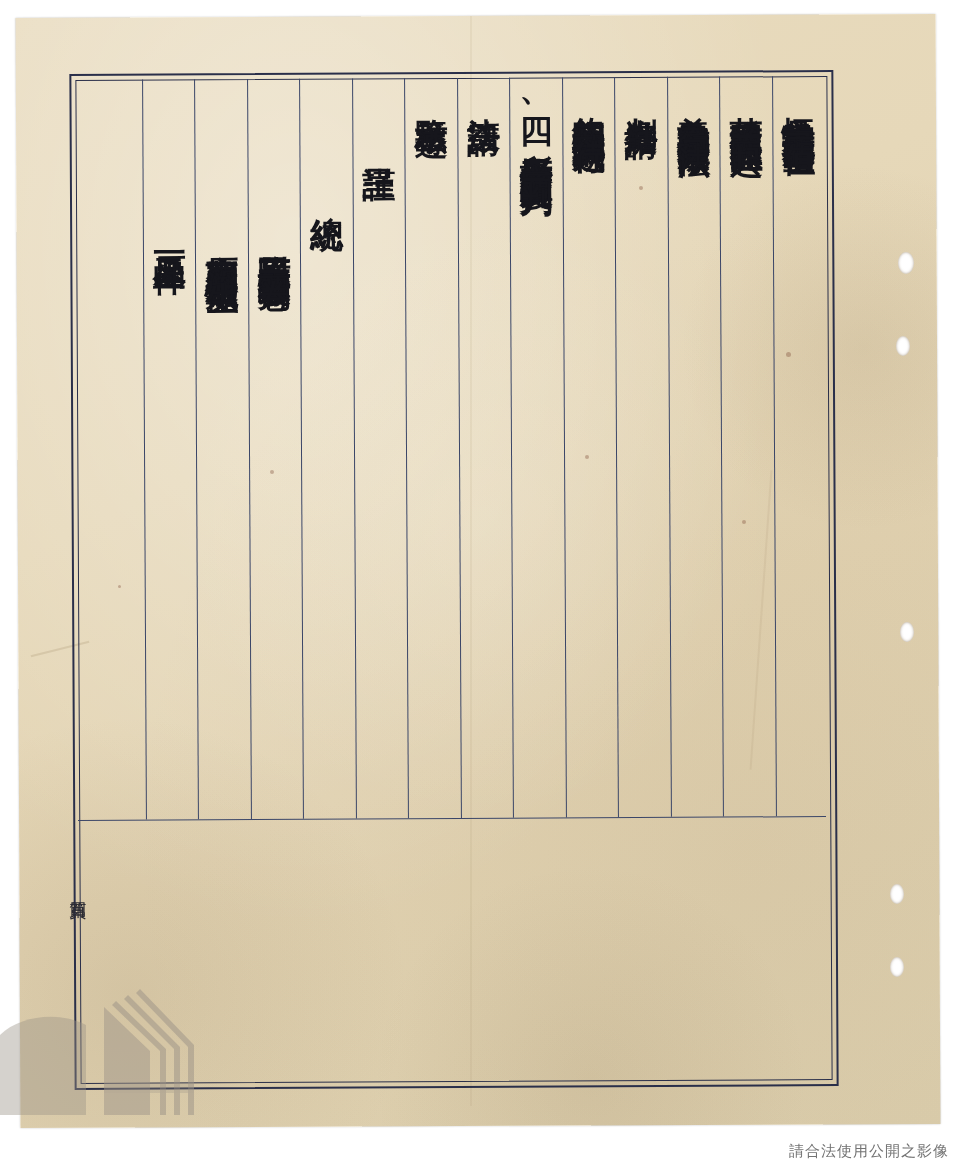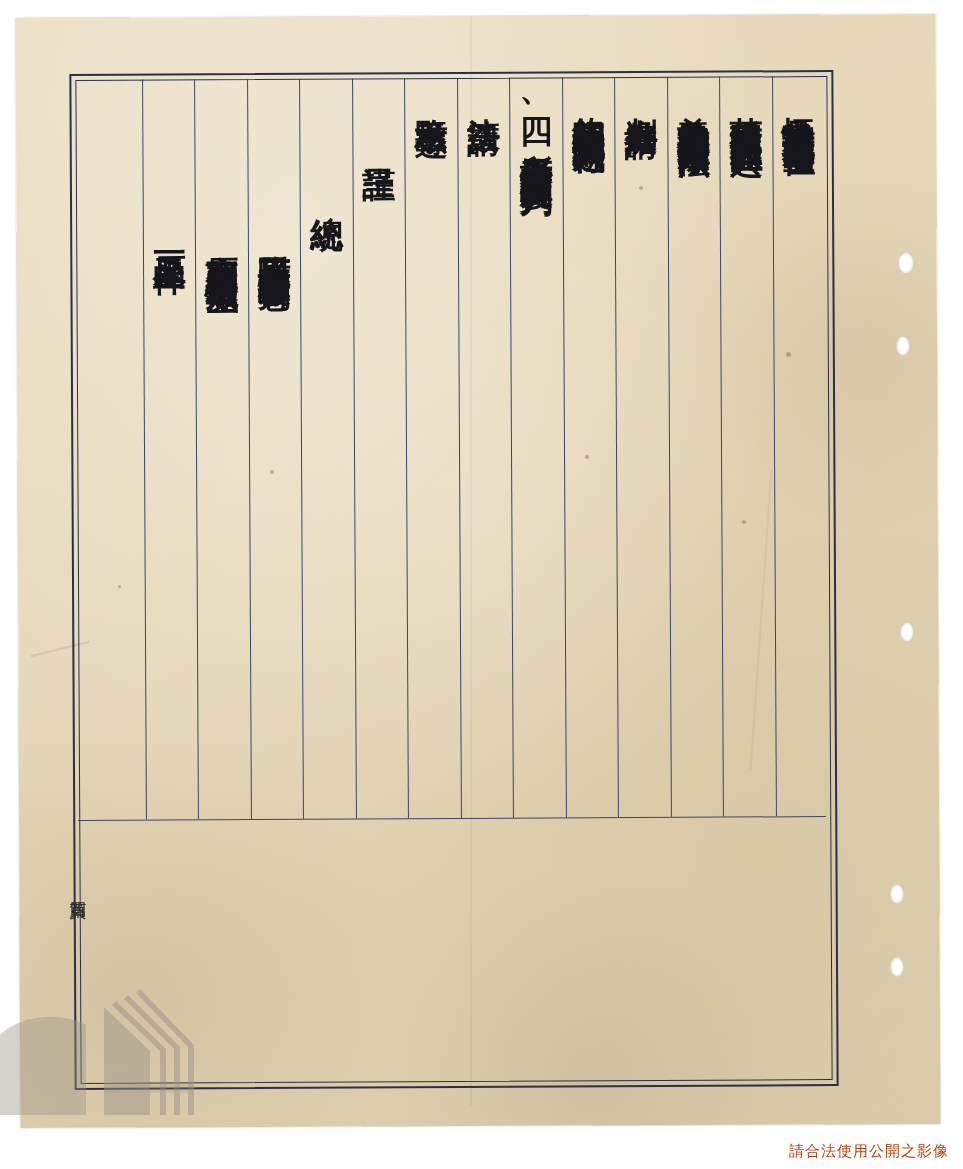--- a/index.html
+++ b/index.html
@@ -166,21 +166,21 @@
     background: rgba(120,70,50,0.35);
   }
 
   
   .footer-notice {
     position: absolute;
     right: 14px;
     bottom: 8px;
     font-family: "DejaVu Sans", sans-serif;
     font-size: 15px;
-    color: #c2410c;
+    color: #737373;
     letter-spacing: 1px;
   }
 </style>
 </head>
 <body>
 
 <div id="page">
 
   <div class="paper"></div>
 

